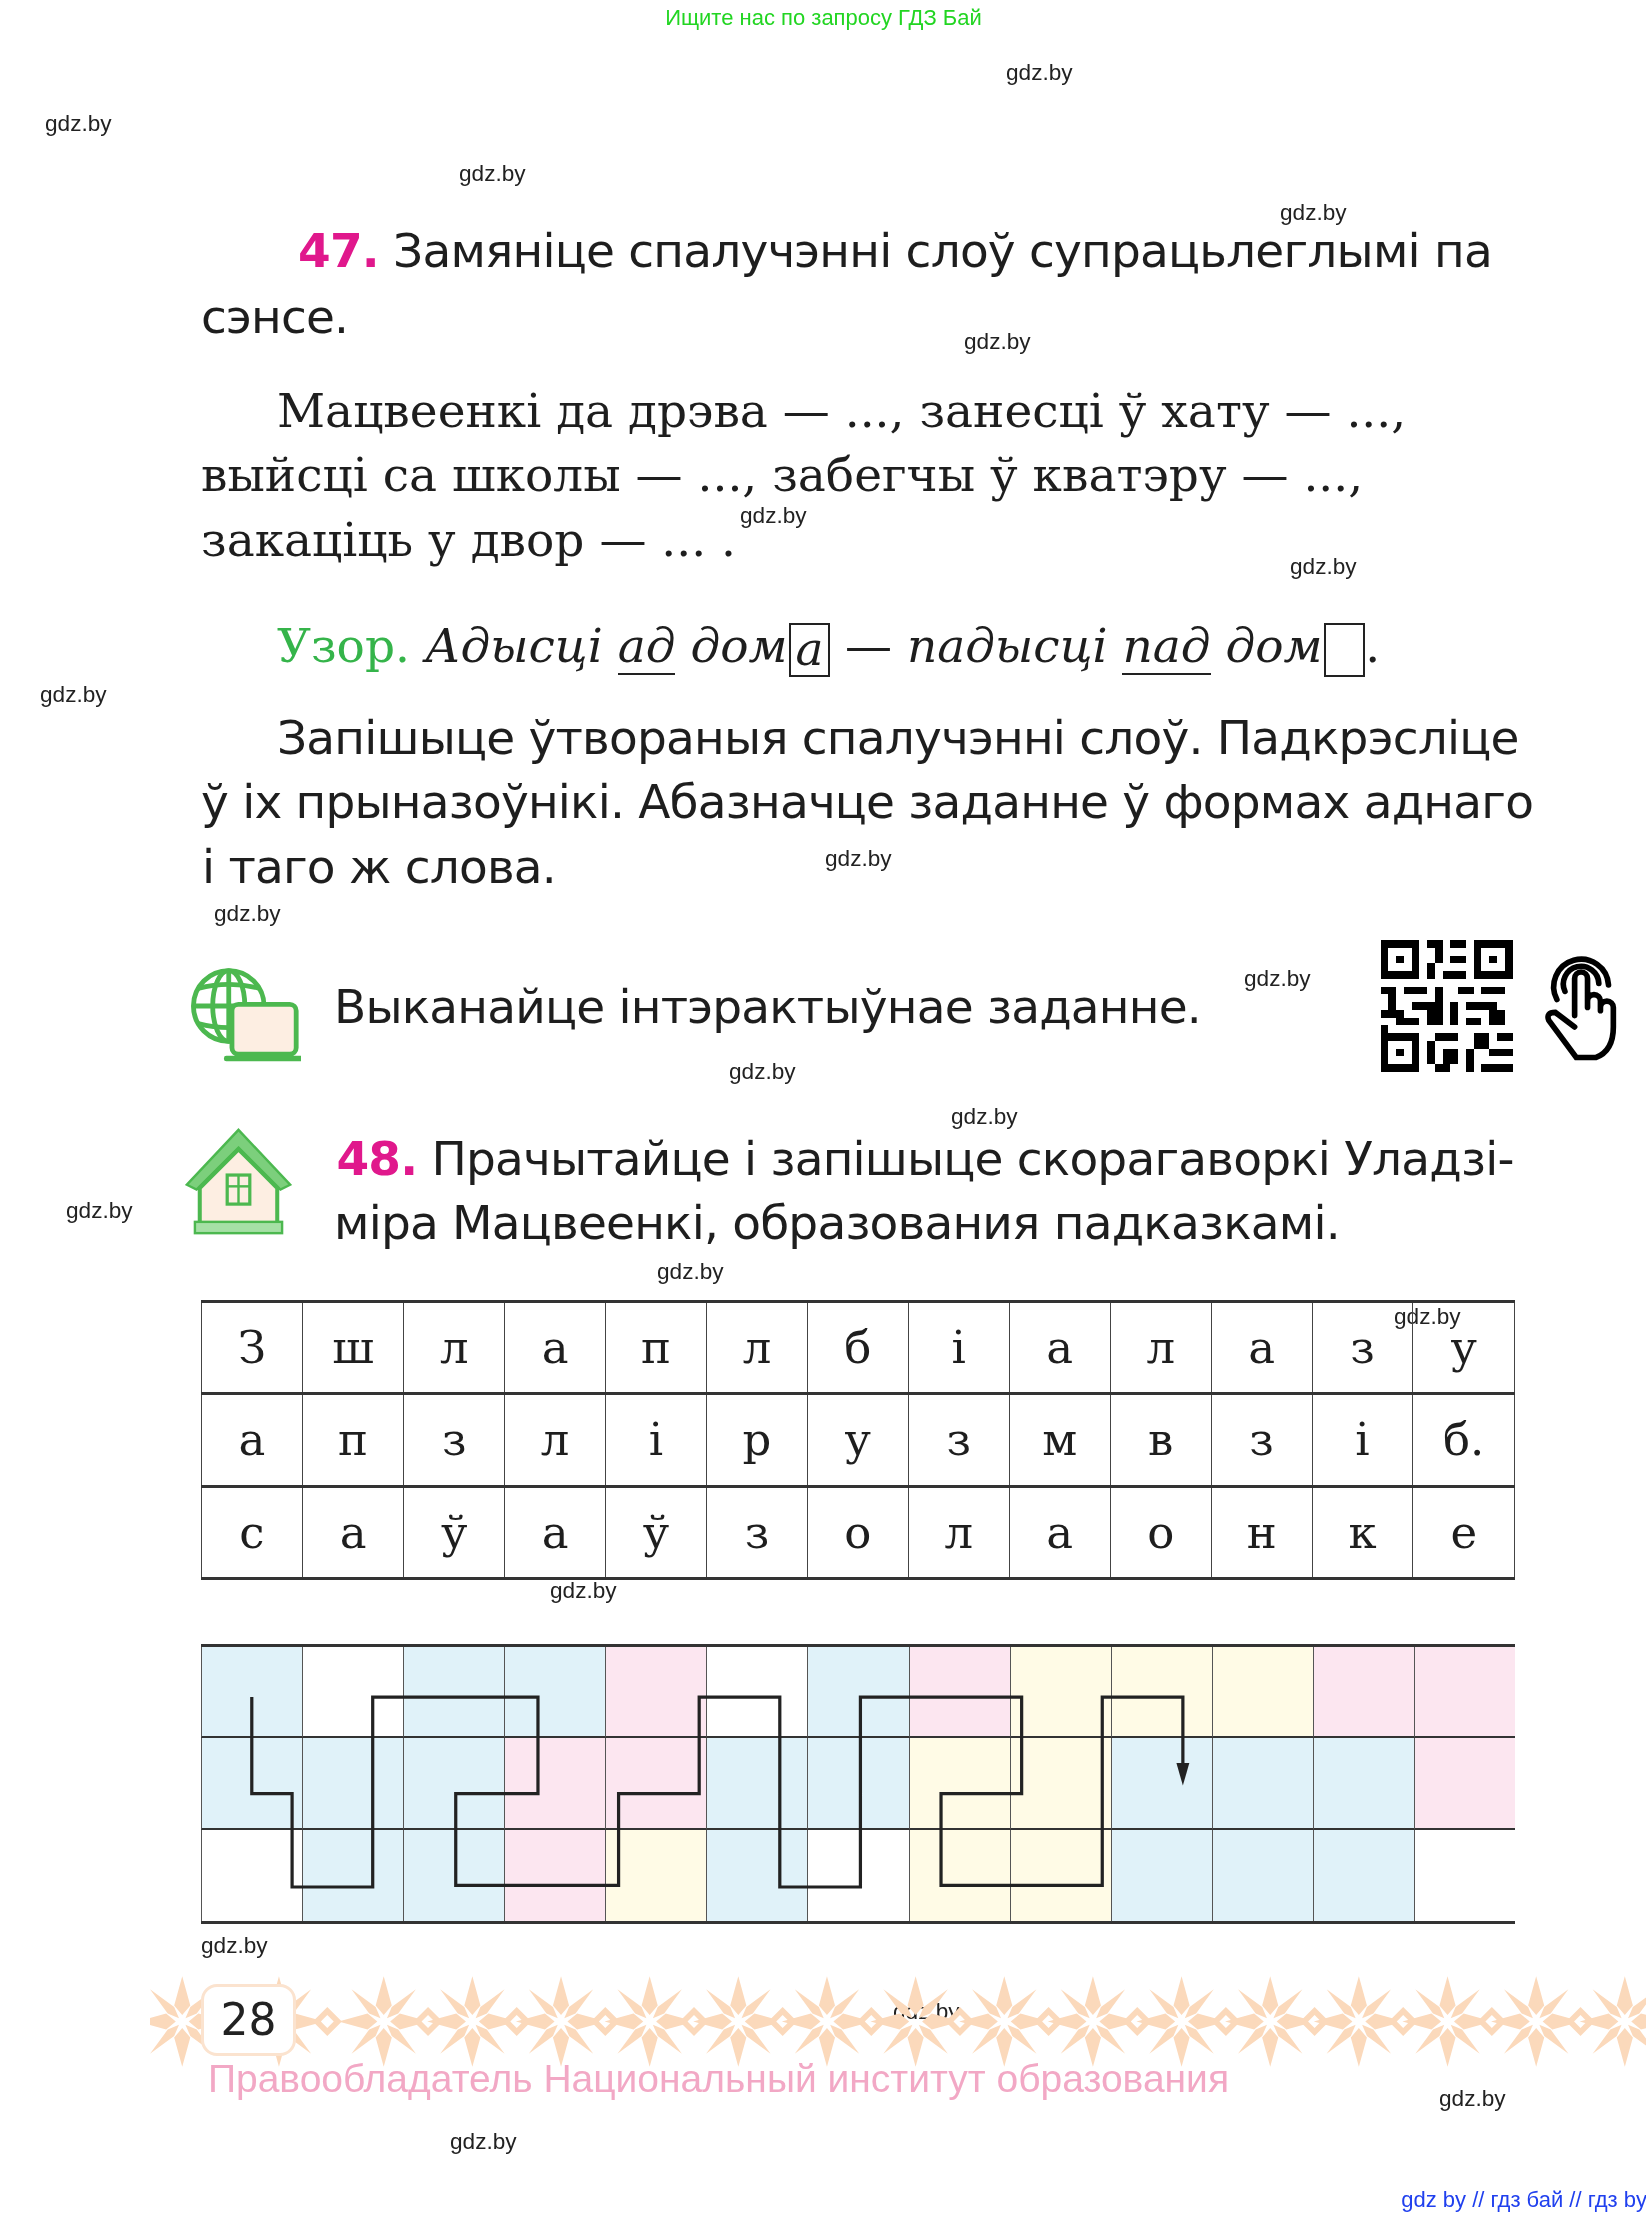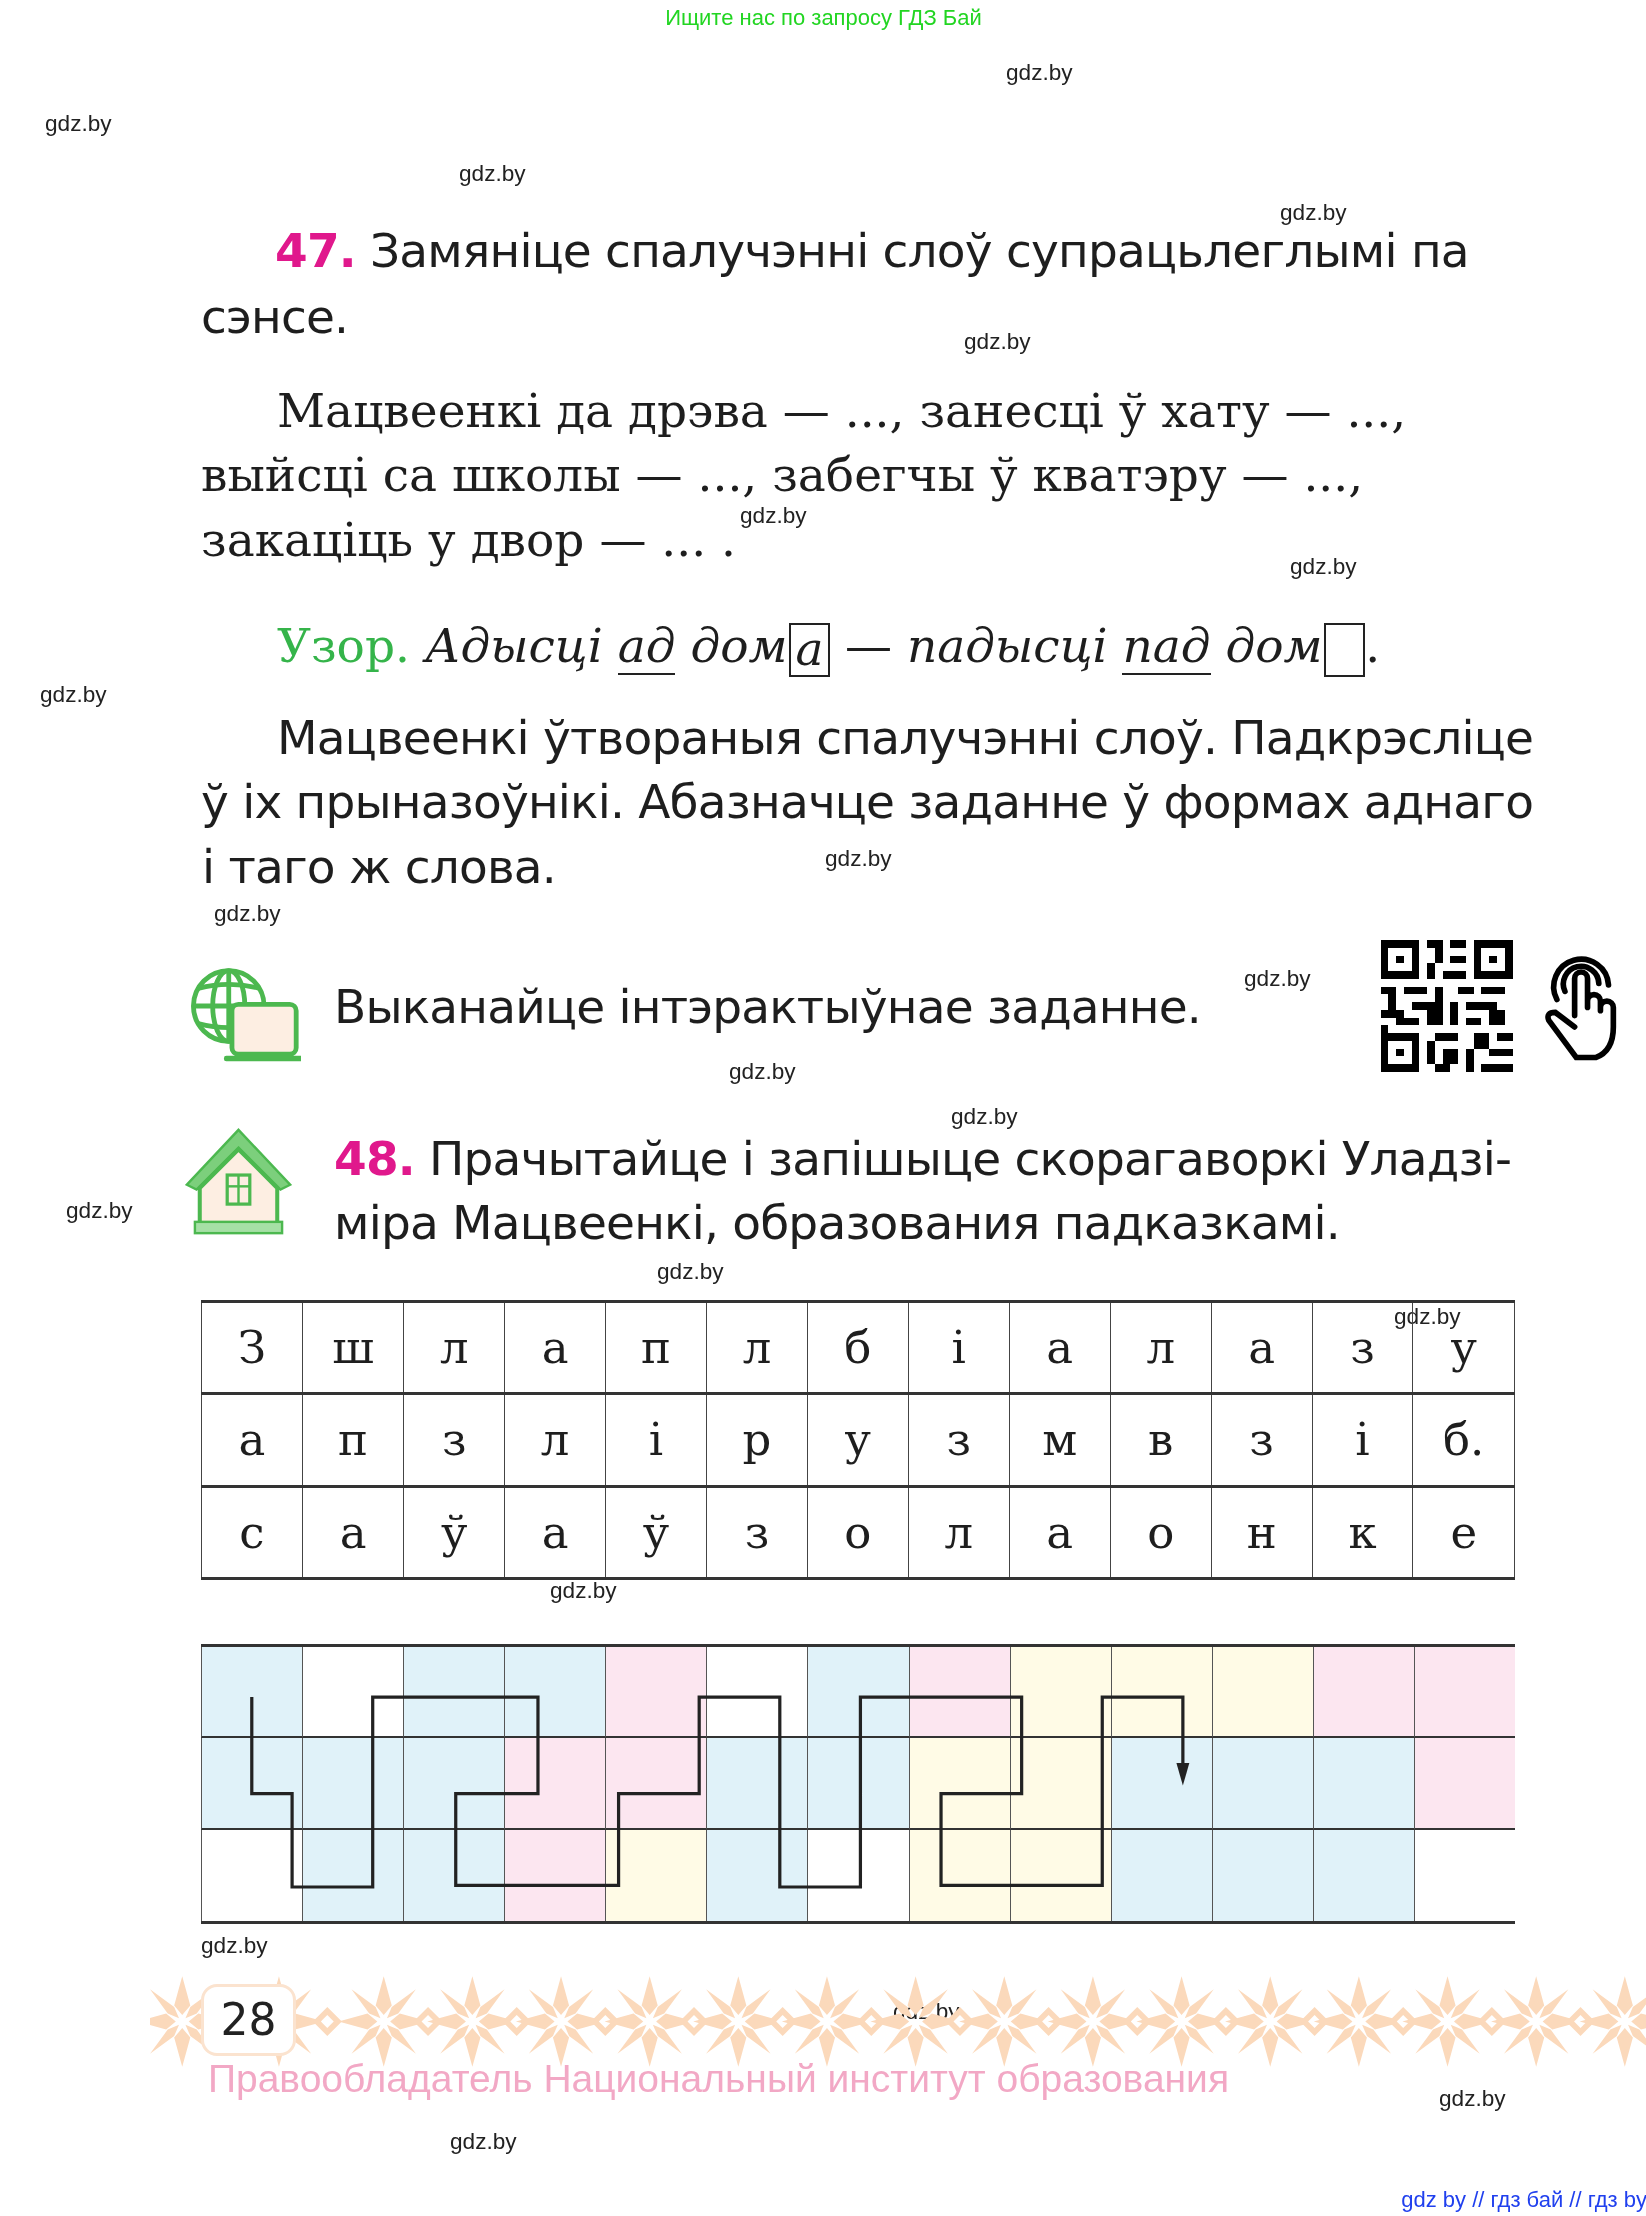--- a/index.html
+++ b/index.html
@@ -1,20 +1,20 @@
 <!DOCTYPE html>
 <html style="font-size:13px"><head>
 <meta charset="utf-8">
 <style>
   html, body { margin:0; padding:0; background:#ffffff; }
   body { width:1647px; height:2216px; position:relative; overflow:hidden; font-family:"DejaVu Sans", sans-serif; color:#1e1e1e; }
   .abs { position:absolute; }
   .wm { position:absolute; font-family:"Liberation Sans", sans-serif; font-size:22.6px; color:#222; }
   .banner { position:absolute; top:4.8px; left:0; width:1647px; text-align:center; font-family:"Liberation Sans", sans-serif; font-size:22px; color:#22d522; }
-  .sans-big { font-family:"DejaVu Sans", sans-serif; font-size:47px; line-height:64px; letter-spacing:-0.8px; }
+  .sans-big { font-family:"DejaVu Sans", sans-serif; font-size:47px; line-height:64px; letter-spacing:-0.8px;text-align:center; }
   .serif-big { font-family:"DejaVu Serif", serif; font-size:47px; line-height:64px; }
   .num { color:#e0188c; font-weight:bold; }
   .green { color:#35b44a; }
   .italic { font-style:italic; }
   .ul { border-bottom:2.4px solid #222; padding-bottom:0; }
   .box { display:inline-block; border:2.4px solid #222; min-width:37px; height:50px; line-height:48px; text-align:center; vertical-align:middle; margin-left:1.6px; }
   table.letters { position:absolute; left:201px; top:1300px; width:1314px; height:280px; border-collapse:collapse; }
   table.letters td { border-left:1.6px solid #444; border-right:1.6px solid #444; text-align:center; font-family:"DejaVu Serif", serif; font-size:45px; width:101px; }
   table.letters tr { border-top:3.2px solid #333; border-bottom:3.2px solid #333; }
   .maze { position:absolute; left:201px; top:1644px; width:1314px; height:280px; }
@@ -67,21 +67,21 @@
   <span class="green">Узор.</span>
   <span class="italic">Адысці</span>
   <span class="italic ul">ад</span>
   <span class="italic">дом</span><span class="italic box">а</span>
   <span>—</span>
   <span class="italic">падысці</span>
   <span class="italic ul">пад</span>
   <span class="italic">дом</span><span class="italic box"></span><span>.</span>
 </div>
 
-<div class="abs sans-big" style="left:277px;top:706px;">Мацвеенкі ўтвораныя спалучэнні слоў. Падкрэсліце</div>
+<div class="abs sans-big" style="left:277px;top:706px;">Запішыце ўтвораныя спалучэнні слоў. Падкрэсліце</div>
 <div class="abs sans-big" style="left:201px;top:770px;">ў іх прыназоўнікі. Абазначце заданне ў формах аднаго</div>
 <div class="abs sans-big" style="left:202px;top:835px;">і таго ж слова.</div>
 
 <div class="abs" style="left:187px;top:964px;width:114px;height:100px;">
   <svg width="114" height="100" viewBox="0 0 142 124">
     <g fill="none" stroke="#4cb84f" stroke-width="6">
       <circle cx="52" cy="52" r="44"></circle>
       <ellipse cx="52" cy="52" rx="20" ry="44"></ellipse>
       <line x1="52" y1="8" x2="52" y2="96"></line>
       <line x1="8" y1="52" x2="96" y2="52"></line>

